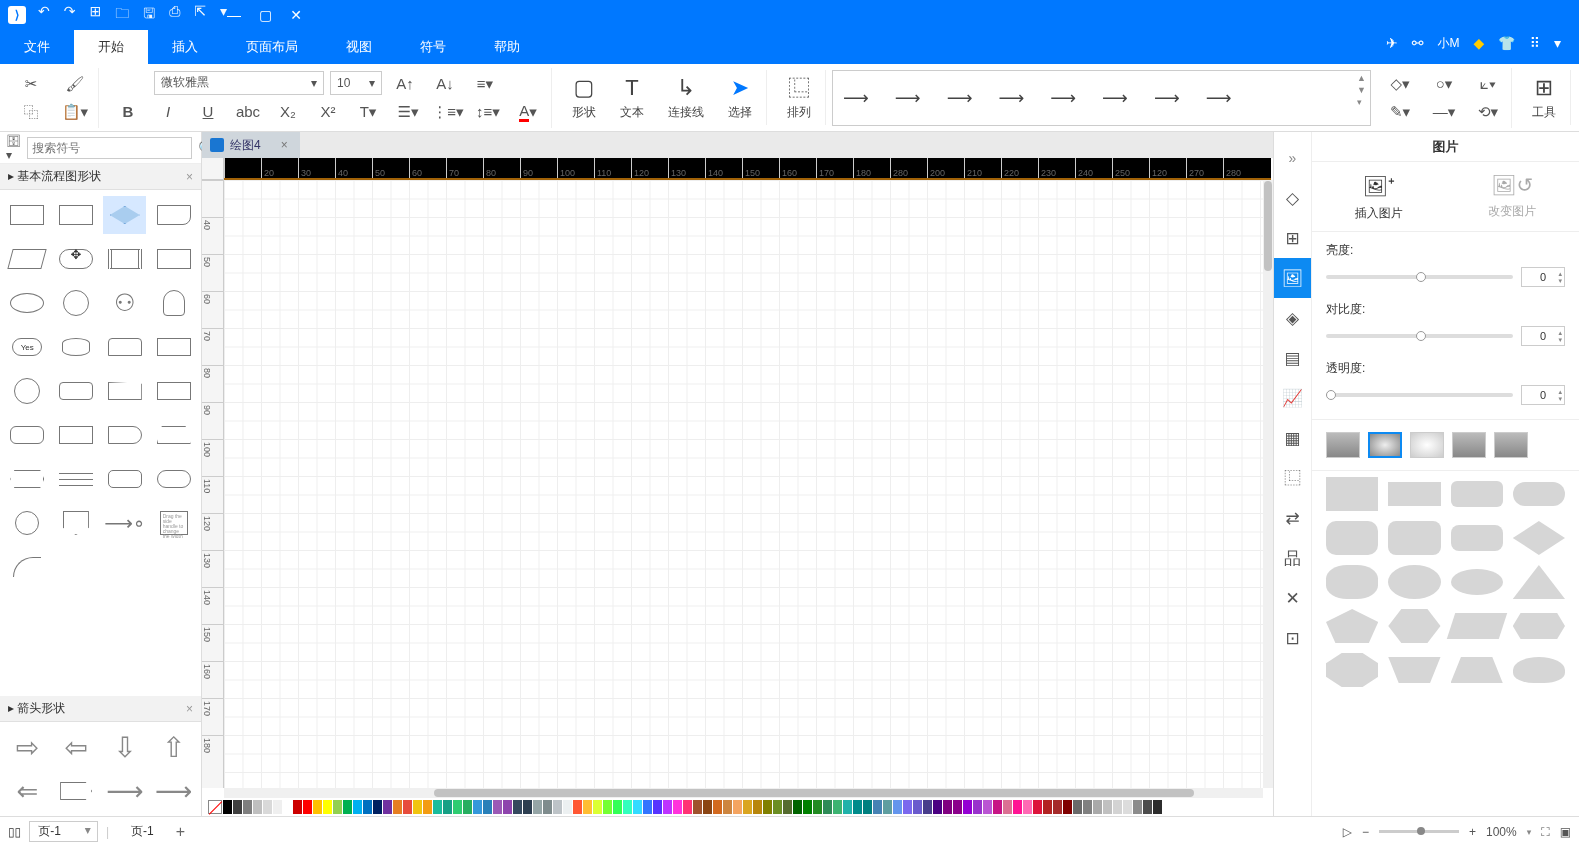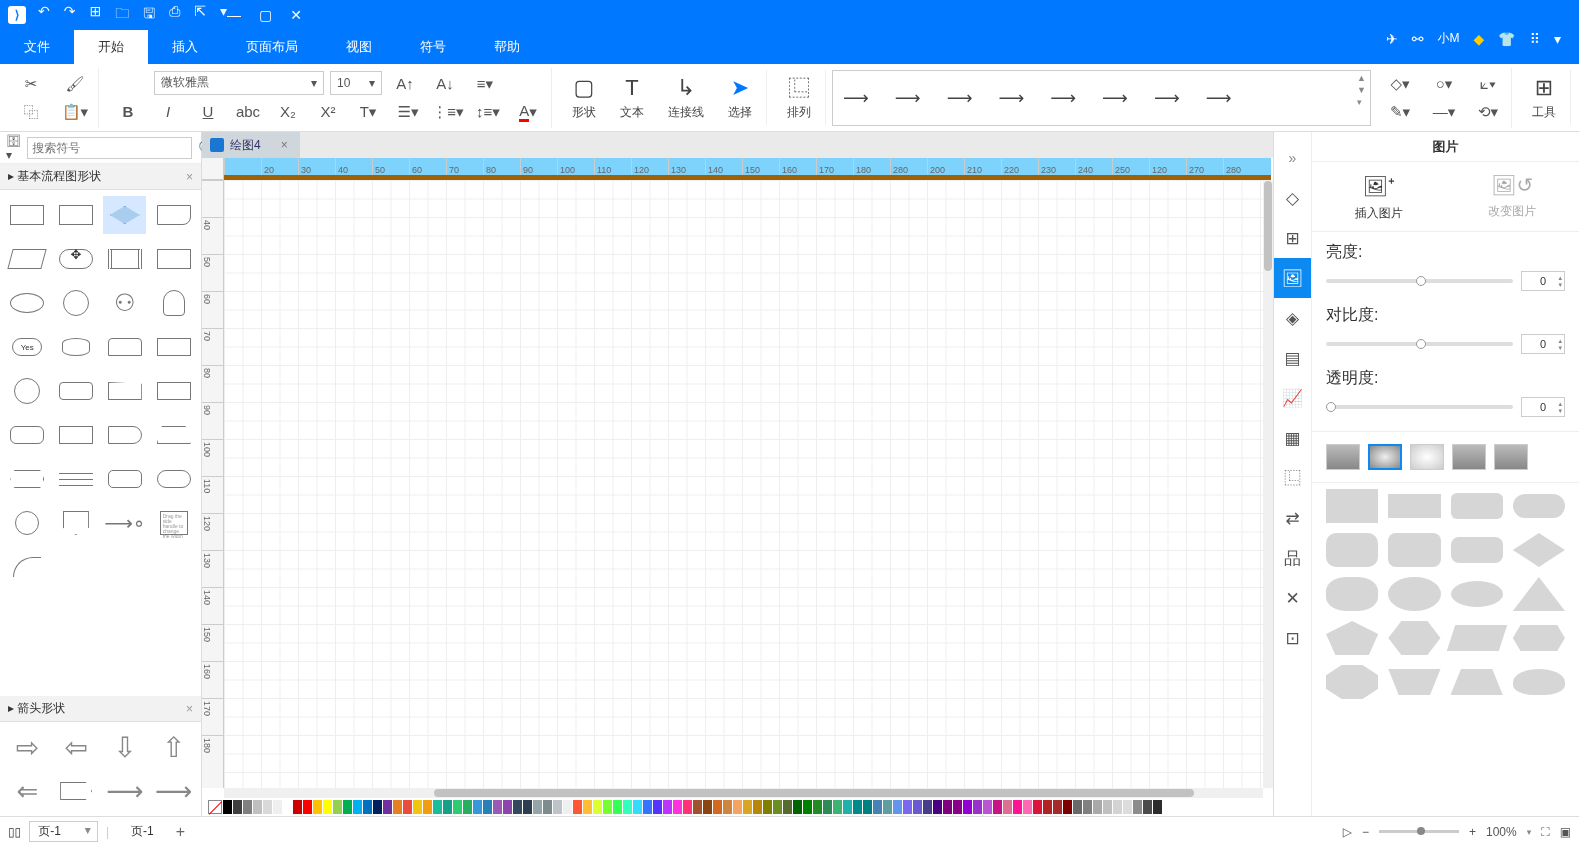--- a/index.html
+++ b/index.html
@@ -3,21 +3,21 @@
 <meta charset="utf-8">
 <style>
 * { margin:0; padding:0; box-sizing:border-box; font-family:"Microsoft YaHei","微软雅黑",sans-serif; }
 body { background:#fff; overflow:hidden; width:1579px; height:846px; font-size:12px; color:#333; }
 .titlebar { background:#0078ff; height:30px; display:flex; align-items:center; color:#fff; }
 .titlebar .app-icon { width:18px; height:18px; background:#fff; border-radius:3px; margin:0 8px; display:flex; align-items:center; justify-content:center; color:#0078ff; font-weight:bold; }
 .titlebar .qat { display:flex; gap:14px; padding-left:4px; }
 .titlebar .qat span { opacity:.95; font-size:14px; }
 .titlebar .title { flex:1; text-align:center; font-size:13px; }
 .titlebar .winctl { display:flex; gap:18px; padding-right:14px; font-size:14px; }
-.menubar { background:#0078ff; height:34px; display:flex; align-items:flex-start; color:#fff; }
+.menubar { background:#0078ff; height:34px; display:flex; align-items:center; color:#fff; }
 .menubar .tab { padding:8px 24px; font-size:13px; cursor:pointer; }
 .menubar .tab.active { background:#fff; color:#333; }
 .menubar .spacer { flex:1; }
 .menubar .right-icons { display:flex; gap:14px; padding:0 18px 8px 0; align-items:center; font-size:14px; }
 .menubar .right-icons span.user { font-size:12px; }
 .ribbon { height:68px; border-bottom:1px solid #ddd; background:#fff; display:flex; align-items:center; padding:0 8px; gap:6px; }
 .rib-group { display:flex; flex-direction:column; align-items:center; padding:2px 6px; border-right:1px solid #eee; height:60px; justify-content:space-around; }
 .rib-group.row { flex-direction:row; gap:8px; height:auto; }
 .rib-btn { width:34px; height:26px; display:flex; align-items:center; justify-content:center; color:#555; font-size:15px; }
 .rib-item { display:flex; flex-direction:column; align-items:center; gap:2px; padding:2px 8px; font-size:12px; color:#444; }
@@ -43,21 +43,21 @@
 .shape-cell { height:38px; border:1px solid transparent; display:flex; align-items:center; justify-content:center; }
 .shape-cell.sel { background:#d6e8ff; }
 .shp { border:1px solid #777; background:#fff; }
 .lp-shapes2 { padding:6px; display:grid; grid-template-columns:repeat(4,1fr); gap:6px; align-content:start; }
 .canvas-area { flex:1; display:flex; flex-direction:column; position:relative; }
 .doc-tabs { height:26px; background:#eaeaea; display:flex; align-items:center; }
 .doc-tab { height:26px; background:#cfd6dc; display:flex; align-items:center; padding:0 12px 0 8px; gap:6px; font-size:12px; color:#336; position:relative; }
 .doc-tab .ic { width:14px; height:14px; background:#1976d2; border-radius:2px; }
 .doc-tab .x { color:#777; margin-left:14px; }
 .ruler-corner { position:absolute; top:26px; left:0; width:22px; height:22px; background:#f5f5f5; border-right:1px solid #ccc; border-bottom:1px solid #ccc; }
-.ruler-h { position:absolute; top:26px; left:22px; right:2px; height:22px; background:#7dd3fc; border-bottom:5px solid #a16207; display:flex; overflow:hidden; }
+.ruler-h { position:absolute; top:26px; left:22px; right:2px; height:22px; background:#000000; border-bottom:2px solid #a16207; display:flex; overflow:hidden; }
 .ruler-h .tick { width:37px; font-size:9px; color:#666; border-left:1px solid #ccc; padding-left:2px; display:flex; align-items:flex-end; flex-shrink:0; }
 .ruler-v { position:absolute; top:48px; left:0; bottom:28px; width:22px; background:#f5f5f5; border-right:1px solid #ccc; display:flex; flex-direction:column; overflow:hidden; }
 .ruler-v .tick { height:37px; font-size:9px; color:#666; border-top:1px solid #ccc; padding-top:2px; writing-mode:vertical-lr; flex-shrink:0; text-align:left; }
 .canvas { position:absolute; top:48px; left:22px; right:10px; bottom:28px; background:#fff; background-image:linear-gradient(#eee 1px,transparent 1px),linear-gradient(90deg,#eee 1px,transparent 1px); background-size:18.5px 18.5px; }
 .vsb { position:absolute; top:48px; right:0; width:10px; bottom:28px; background:#f0f0f0; }
 .vsb .thumb { width:8px; margin:1px; background:#c2c2c2; border-radius:4px; height:90px; }
 .hsb { position:absolute; left:22px; right:10px; bottom:18px; height:10px; background:#f0f0f0; }
 .hsb .thumb { height:8px; margin:1px; background:#c2c2c2; border-radius:4px; width:760px; margin-left:210px; }
 .color-strip { position:absolute; left:0; right:0; bottom:0; height:18px; display:flex; align-items:center; gap:1px; padding-left:6px; background:#fff; }
 .color-strip .none { width:14px; height:14px; border:1px solid #888; position:relative; }
@@ -67,21 +67,21 @@
 .side-rail .ritem { width:38px; height:40px; display:flex; align-items:center; justify-content:center; font-size:17px; color:#555; }
 .side-rail .ritem.top { font-size:14px; color:#888; }
 .side-rail .ritem.active { background:#0d8af2; color:#fff; }
 .right-panel { width:268px; border-left:1px solid #eee; display:flex; flex-direction:column; }
 .rp-title { height:30px; display:flex; align-items:center; justify-content:center; border-bottom:1px solid #eee; font-size:13px; font-weight:bold; }
 .rp-actions { height:70px; display:flex; border-bottom:1px solid #eee; }
 .rp-actions .act { flex:1; display:flex; flex-direction:column; align-items:center; justify-content:center; gap:6px; font-size:12px; color:#333; }
 .rp-actions .act.dim { color:#aaa; }
 .rp-actions .act .ic { font-size:20px; }
 .rp-slider { padding:10px 14px 4px; }
-.rp-slider .lab { font-size:16px; margin-bottom:8px; }
+.rp-slider .lab { font-size:12px; margin-bottom:8px; }
 .rp-slider .row { display:flex; align-items:center; gap:8px; }
 .rp-slider .track { flex:1; height:4px; background:#ddd; border-radius:2px; position:relative; }
 .rp-slider .knob { width:10px; height:10px; background:#fff; border:1px solid #999; border-radius:50%; position:absolute; top:-3px; }
 .rp-slider .val { width:44px; height:20px; border:1px solid #ccc; display:flex; align-items:center; justify-content:center; font-size:11px; position:relative; }
 .rp-slider .val:after { content:"▴\A▾"; white-space:pre; font-size:7px; line-height:7px; color:#888; position:absolute; right:2px; }
 .rp-effects { display:flex; gap:8px; padding:12px 14px; border-bottom:1px solid #eee; }
 .rp-effects .ef { width:34px; height:26px; background:linear-gradient(#bbb,#888); border:1px solid #ccc; }
 .rp-effects .ef.sel { border:2px solid #0d8af2; }
 .rp-croptitle { padding:10px 14px 4px; font-size:12px; font-weight:bold; }
 .rp-cropgrid { padding:6px 14px; display:grid; grid-template-columns:repeat(4,1fr); gap:10px; }

